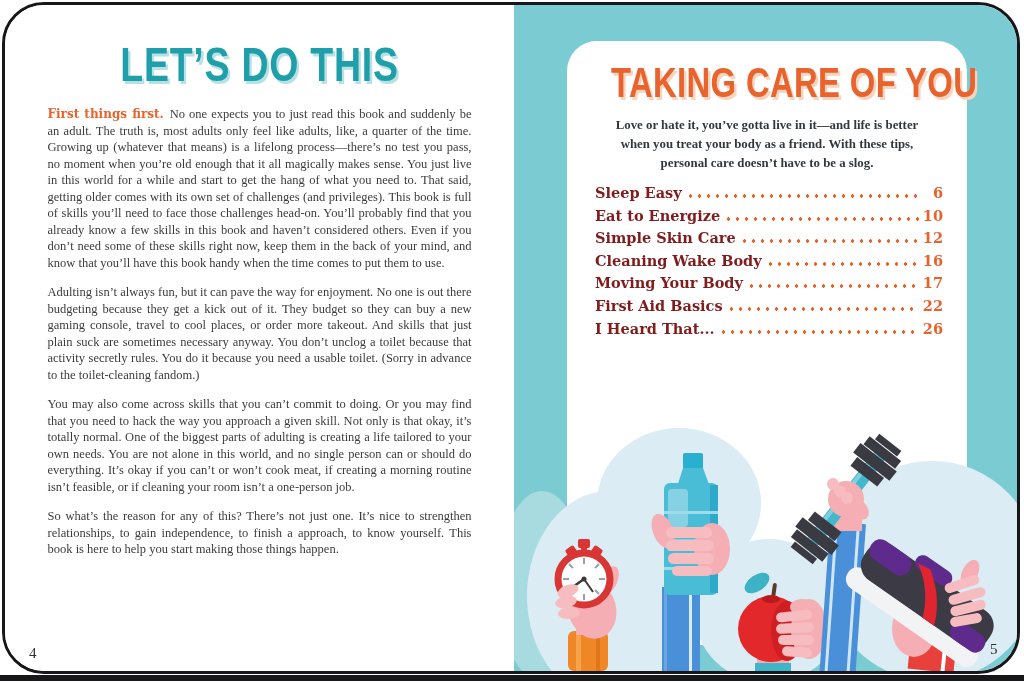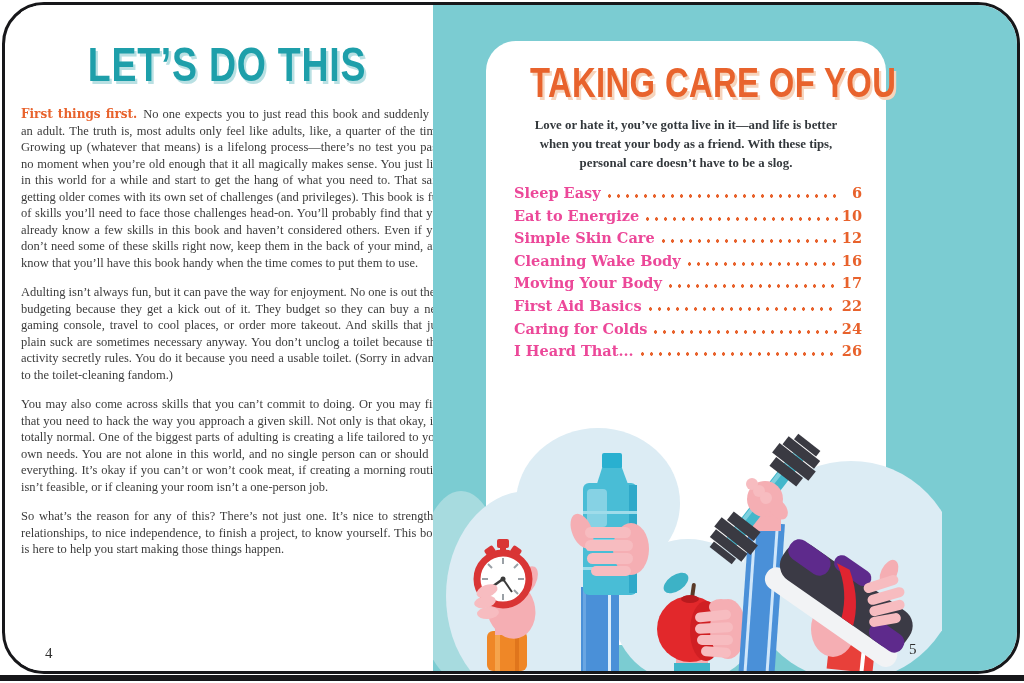--- a/index.html
+++ b/index.html
@@ -10,21 +10,21 @@
   
   .spread {
     position:absolute; left:2px; top:2px; width:1018px; height:672px;
     box-sizing:border-box; border:3px solid #17171a; border-radius:42px;
     overflow:hidden; display:flex; background:#fff;
   }
   .bottom-edge {
     position:absolute; left:0; top:675px; width:1024px; height:6px;
     background:#17171a;
   }
-  .page-left { width:412px; height:100%; background:#ffffff; position:relative;margin-left:16px; }
+  .page-left { width:509px; height:100%; background:#ffffff; position:relative; }
   .page-right { flex:1; background:#7bccd2; position:relative;padding-left:48px; }
 
   
   .lp-title {
     margin-top:32px; text-align:center; white-space:nowrap;
     font-family:"Liberation Sans", sans-serif; font-weight:bold;
     font-size:48px; letter-spacing:1px; color:#1e9faa;
     text-shadow:3px 3px 0 #b9e0e3; transform:scaleX(0.78);
   }
   .lp-body {
@@ -51,21 +51,21 @@
   }
   .rp-intro {
     margin-top:8px; text-align:center; font-weight:bold;
     font-family:"Liberation Serif", serif; font-size:13.5px; line-height:19px;
     color:#33383c; transform:scaleX(0.95);
   }
   .toc { margin:13px 24px 0 28px; }
   .toc-row { display:flex; align-items:flex-end; margin-bottom:6.6px; }
   .toc-label {
     font-family:"DejaVu Serif", serif; font-weight:bold; font-size:14.5px;
-    line-height:16px; color:#ec4899; white-space:nowrap;
+    line-height:16px; color:#7f1d1d; white-space:nowrap;
   }
   .toc-leader {
     flex:1; height:14px; margin:0 4px 1px 6px;
     background-image:radial-gradient(circle at 2.5px 10px, #e8622c 1.5px, transparent 1.9px);
     background-size:9px 14px; background-repeat:repeat-x;
   }
   .toc-page {
     font-family:"DejaVu Serif", serif; font-weight:bold; font-size:14.5px;
     line-height:16px; color:#e8622c; min-width:20px; text-align:right;
   }
@@ -76,21 +76,21 @@
 <body>
 
 <div class="spread">
 
   <div class="page-left">
     <div class="lp-title">LET’S DO THIS</div>
     <div class="lp-body">
       <p><span class="lead-in">First things first.</span><span>No one expects you to just read this book and suddenly be an adult. The truth is, most adults only feel like adults, like, a quarter of the time. Growing up (whatever that means) is a lifelong process—there’s no test you pass, no moment when you’re old enough that it all magically makes sense. You just live in this world for a while and start to get the hang of what you need to. That said, getting older comes with its own set of challenges (and privileges). This book is full of skills you’ll need to face those challenges head-on. You’ll probably find that you already know a few skills in this book and haven’t considered others. Even if you don’t need some of these skills right now, keep them in the back of your mind, and know that you’ll have this book handy when the time comes to put them to use.</span></p>
       <p>Adulting isn’t always fun, but it can pave the way for enjoyment. No one is out there budgeting because they get a kick out of it. They budget so they can buy a new gaming console, travel to cool places, or order more takeout. And skills that just plain suck are sometimes necessary anyway. You don’t unclog a toilet because that activity secretly rules. You do it because you need a usable toilet. (Sorry in advance to the toilet-cleaning fandom.)</p>
       <p>You may also come across skills that you can’t commit to doing. Or you may find that you need to hack the way you approach a given skill. Not only is that okay, it’s totally normal. One of the biggest parts of adulting is creating a life tailored to your own needs. You are not alone in this world, and no single person can or should do everything. It’s okay if you can’t or won’t cook meat, if creating a morning routine isn’t feasible, or if cleaning your room isn’t a one-person job.</p>
-      <p>So what’s the reason for any of this? There’s not just one. It’s nice to strengthen relationships, to nice independence, to finish a project, to know yourself. This book is here to help you start making those things happen.</p>
+      <p>So what’s the reason for any of this? There’s not just one. It’s nice to strengthen relationships, to gain independence, to finish a approach, to know yourself. This book is here to help you start making those things happen.</p>
     </div>
     <div class="lp-num">4</div>
   </div>
 
   <div class="page-right">
     <div class="card">
       <div class="rp-title">TAKING CARE OF YOU</div>
       <div class="rp-intro">
         <div>Love or hate it, you’ve gotta live in it—and life is better</div>
         <div>when you treat your body as a friend. With these tips,</div>
@@ -120,25 +120,20 @@
         </div>
           <div class="toc-row">
           <span class="toc-label">Moving Your Body</span>
           <span class="toc-leader"></span>
           <span class="toc-page">17</span>
         </div>
           <div class="toc-row">
           <span class="toc-label">First Aid Basics</span>
           <span class="toc-leader"></span>
           <span class="toc-page">22</span>
-        </div>
-          <div class="toc-row">
-          <span class="toc-label">Caring for Colds</span>
-          <span class="toc-leader"></span>
-          <span class="toc-page">24</span>
         </div>
           <div class="toc-row">
           <span class="toc-label">I Heard That...</span>
           <span class="toc-leader"></span>
           <span class="toc-page">26</span>
         </div>
         </div>
     </div>
 
     <svg class="illus" viewBox="0 0 509 260">

